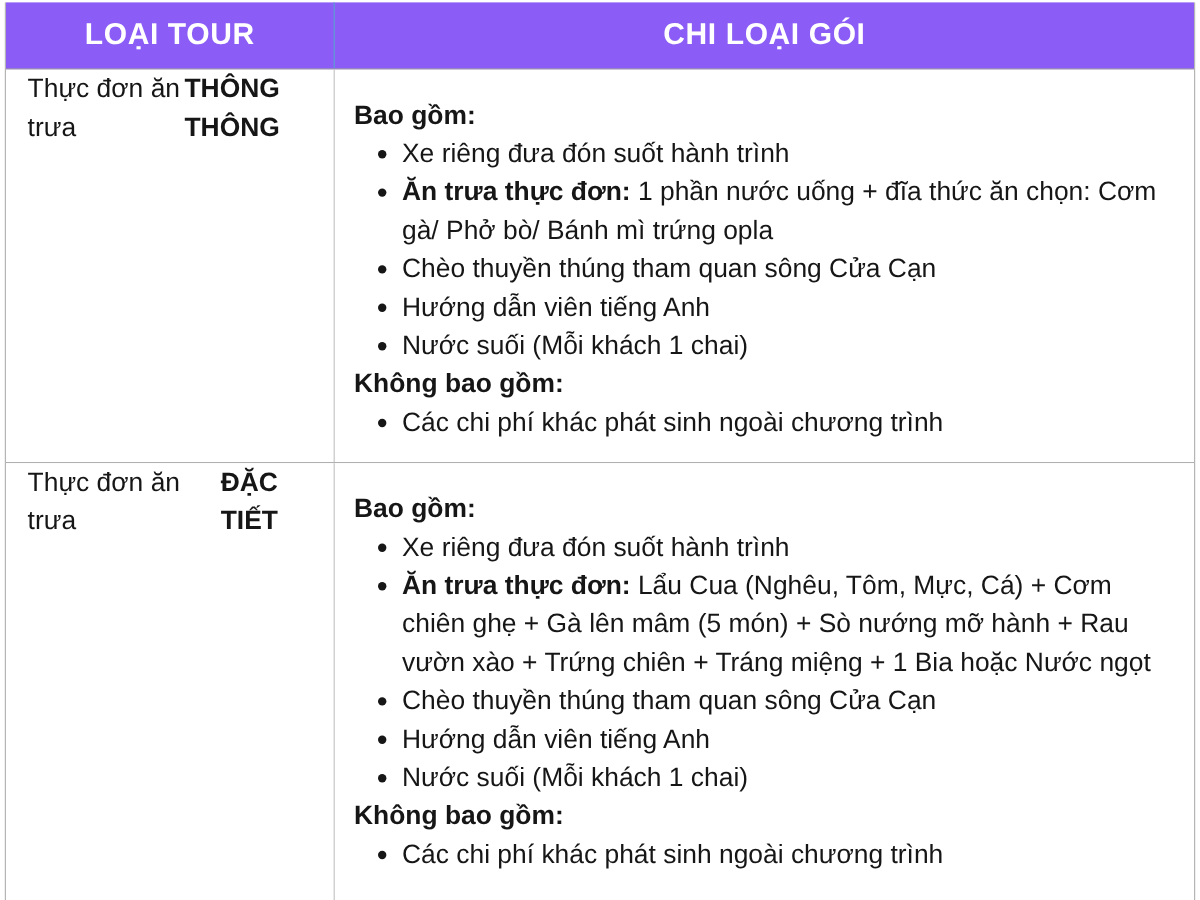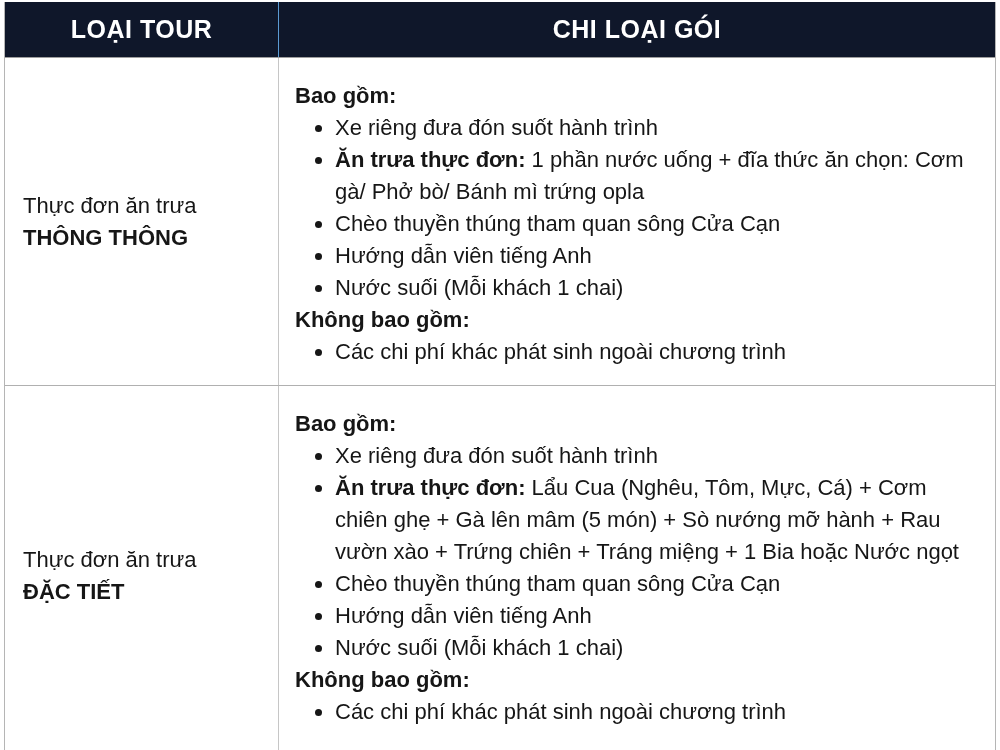--- a/index.html
+++ b/index.html
@@ -7,35 +7,35 @@
   .page {
     position:relative; width:1000px; height:750px; overflow:hidden;
     background:#ffffff; font-family:"Liberation Sans", sans-serif;
     color:#161616;
   }
   .tbl {
     position:absolute; left:4px; top:2px; width:992px;
     border-left:1px solid #b5b5b5; border-right:1px solid #b5b5b5;
   }
   .thead {
-    display:flex; height:56px; background:#0f172a;
+    display:flex; height:56px; background:#8b5cf6;
     border-bottom:1px solid #9e9e9e;
   }
   .th {
     display:flex; align-items:center; justify-content:center;
     color:#ffffff; font-weight:bold; font-size:25px; letter-spacing:0.5px;
   }
   .th1 { width:274px; border-right:1px solid #5b9bd3; }
   .th2 { flex:1; }
   .row { display:flex; border-bottom:1px solid #b0b0b0; background:#ffffff; }
   .row-1 { height:328px; }
   .row-2 { min-height:380px; }
   .tour-cell {
     width:274px; border-right:1px solid #c6c6c6;
-    display:flex; flex-direction:column; justify-content:center;
+    display:flex; flex-direction:row; justify-content:center;
     padding-left:18px; font-size:22px; line-height:32px;
   }
   .tour-variant { font-weight:bold; }
   .detail-cell {
     flex:1; padding:22px 8px 6px 16px;
     font-size:22px; line-height:32px;
   }
   .section-label { font-weight:bold; }
   .li { display:flex; align-items:flex-start; }
   .dot {

